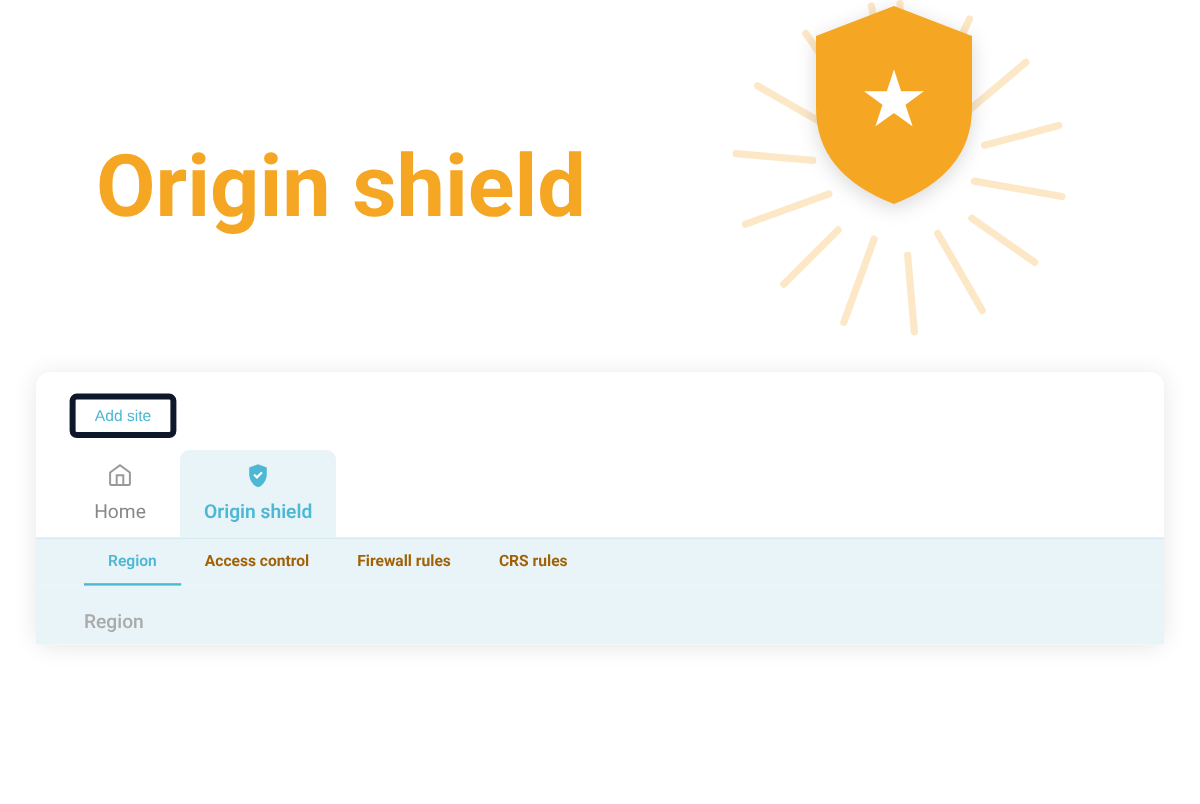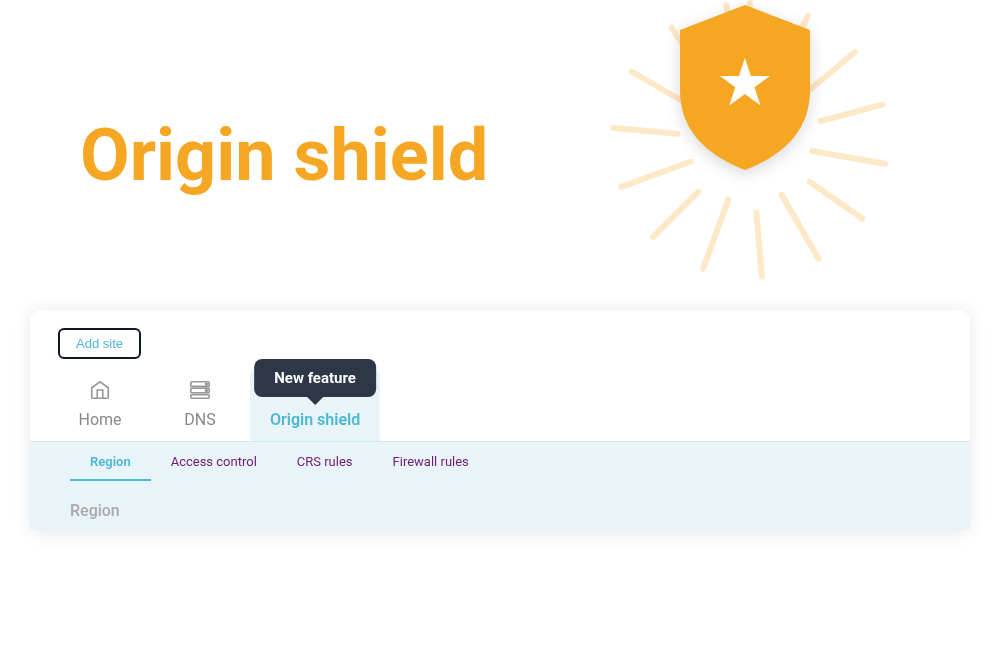--- a/index.html
+++ b/index.html
@@ -70,21 +70,21 @@
       align-items: center;
     }
 
     .logo-text {
       font-size: 22px;
       font-weight: 700;
       color: #1a1a2e;
     }
 
     .add-site-btn {
-      border: 2px solid #0f172a;
+      border: 5px solid #0f172a;
       color: #4db8d4;
       background: #fff;
       border-radius: 6px;
       padding: 6px 16px;
       font-size: 13px;
       cursor: pointer;
       white-space: nowrap;
     }
 
     
@@ -165,23 +165,24 @@
       display: flex;
       gap: 0;
       padding: 0 40px;
       background: #e8f4f8;
       border-top: 1px solid #d0e8f0;
     }
 
     .sub-tab {
       padding: 12px 20px;
       font-size: 13px;
-      color: #701a75;
+      color: #a16207;
       cursor: pointer;
       position: relative;
+      font-weight: bold;
     }
 
     .sub-tab.active {
       color: #4db8d4;
       font-weight: 600;
     }
 
     .sub-tab.active::after {
       content: '';
       position: absolute;
@@ -255,59 +256,44 @@
       <span class="icon">
         <svg width="22" height="22" viewBox="0 0 24 24" fill="none" stroke="#999" stroke-width="1.8">
             <path d="M3 9.5L12 3l9 6.5V20a1 1 0 01-1 1H4a1 1 0 01-1-1z"></path>
             <path d="M9 21V12h6v9"></path>
           </svg>
       </span>
       <span class="label">Home</span>
     </div>
 
 
-    <div class="nav-item">
-      <span class="icon">
-        <svg width="22" height="22" viewBox="0 0 24 24" fill="none" stroke="#999" stroke-width="1.8">
-            <rect x="2" y="3" width="20" height="5" rx="1"></rect>
-            <rect x="2" y="10" width="20" height="5" rx="1"></rect>
-            <rect x="2" y="17" width="20" height="4" rx="1"></rect>
-            <circle cx="19" cy="5.5" r="1" fill="#999"></circle>
-            <circle cx="19" cy="12.5" r="1" fill="#999"></circle>
-          </svg>
-      </span>
-      <span class="label">DNS</span>
-    </div>
 
 
 
     <div class="nav-item active" style="position:relative;">
-      <div class="new-feature-tooltip">
-        <span>New feature</span>
-      </div>
       <span class="icon">
         <svg width="22" height="22" viewBox="0 0 24 24" fill="#4db8d4">
             <path d="M12 2L4 5v6c0 5.5 3.5 10.7 8 12 4.5-1.3 8-6.5 8-12V5z"></path>
             <path d="M9 12l2 2 4-4" stroke="white" stroke-width="2" fill="none" stroke-linecap="round"></path>
           </svg>
       </span>
       <span class="label">Origin shield</span>
     </div>
 
   </div>
 
   <div class="sub-tabs">
     <div class="sub-tab active">
       <span>Region</span>
     </div>
     <div class="sub-tab">
       <span>Access control</span>
     </div>
     <div class="sub-tab">
+      <span>Firewall rules</span>
+    </div>
+    <div class="sub-tab">
       <span>CRS rules</span>
-    </div>
-    <div class="sub-tab">
-      <span>Firewall rules</span>
     </div>
   </div>
 
   <div class="region-label">Region</div>
 </div>
 
 </body></html>

